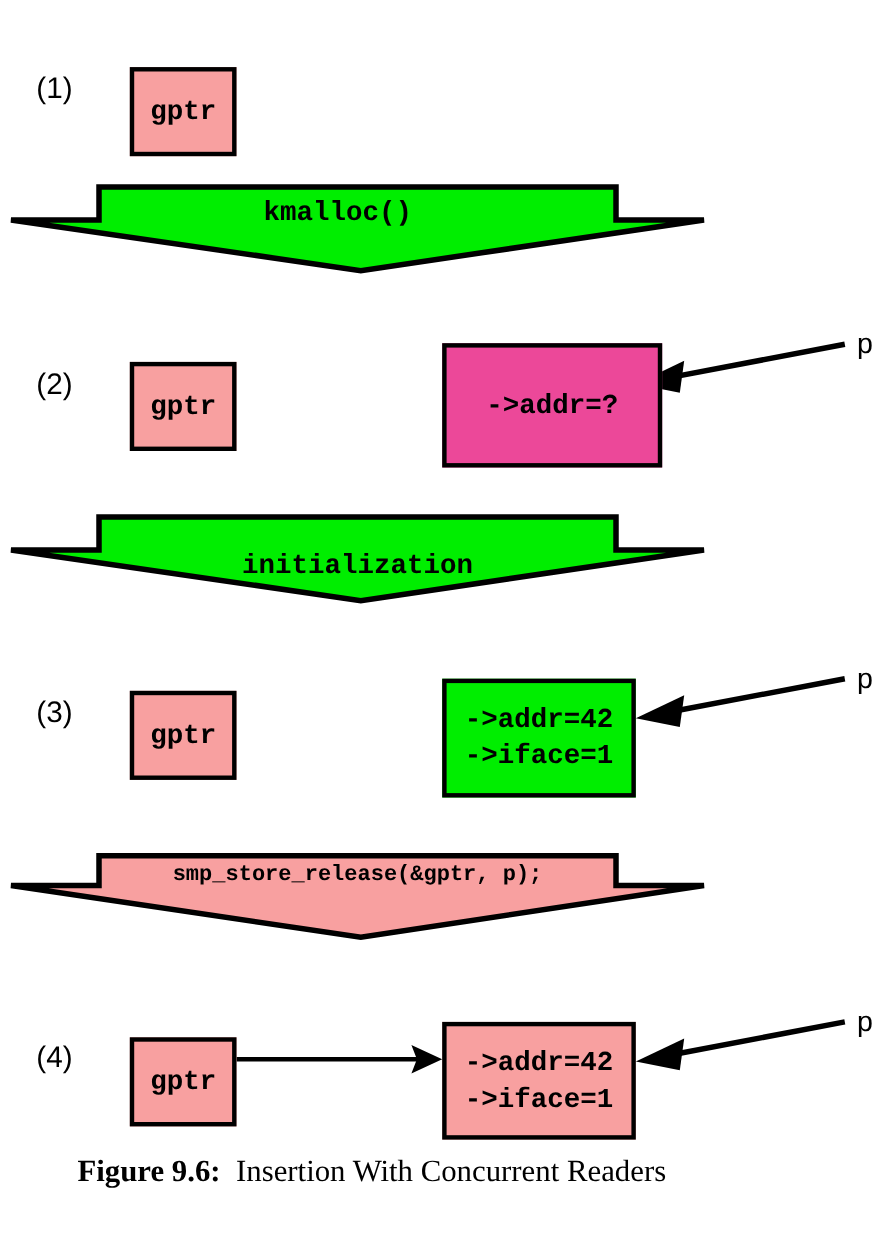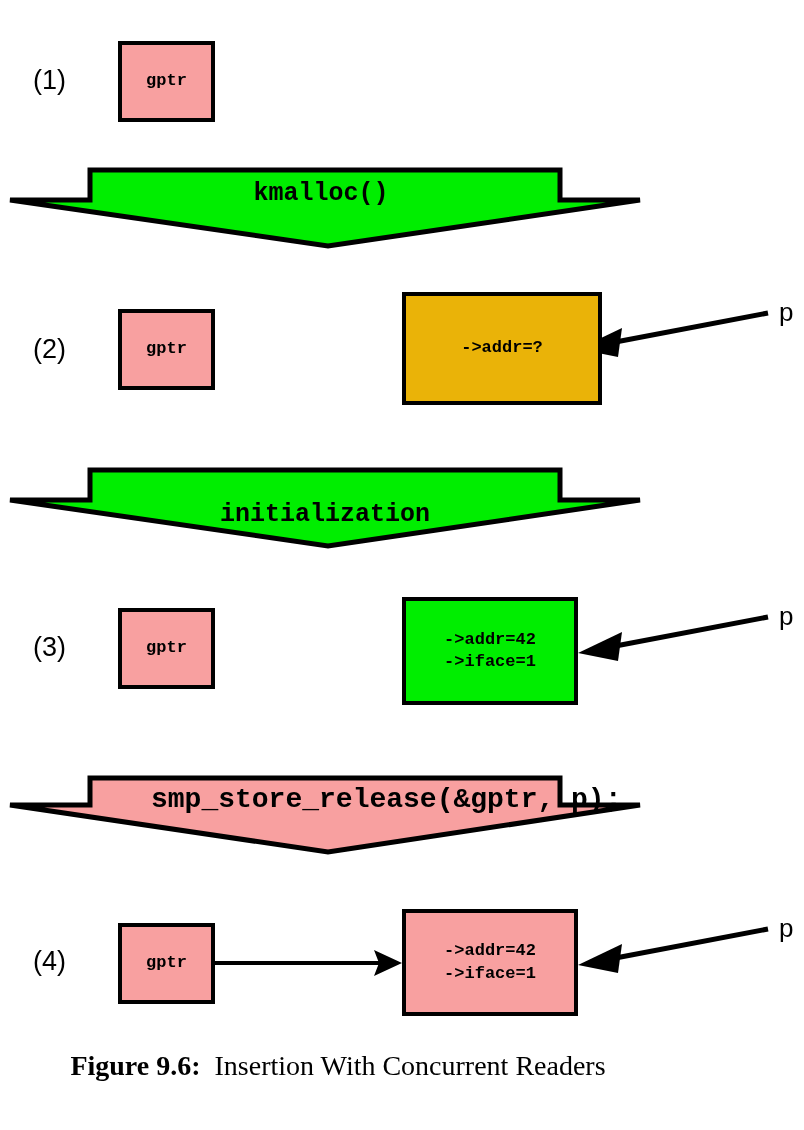--- a/index.html
+++ b/index.html
@@ -31,23 +31,24 @@
   .node-box {
     position: absolute;
     box-sizing: border-box;
     border: 4px solid #000000;
     display: flex;
     flex-direction: column;
     align-items: center;
     justify-content: center;
     font-family: "Liberation Mono", monospace;
     font-weight: bold;
-    font-size: 17px;
+    font-size: 25px;
     color: #000000;
     line-height: 1.32;
+    margin-top: 20px;
   }
   .node-box .line {
     white-space: pre;
   }
   .band-label {
     position: absolute;
     font-family: "Liberation Mono", monospace;
     font-weight: bold;
     font-size: 25px;
     color: #000000;
@@ -117,50 +118,50 @@
     </g>
 
   </svg>
 
   <div class="step-label" style="left:33px; top:67px;">(1)</div>
 
   <div class="node-box" style="left:118px; top:41px; width:97px; height:81px; background:#F8A0A0;">
     <div class="line">gptr</div>
   </div>
 
-  <div class="band-label" style="left:186px; top:181px; width:270px;">kmalloc()</div>
+  <div class="band-label" style="left:172px; top:181px; width:270px;">kmalloc()</div>
 
   <div class="step-label" style="left:33px; top:336px;">(2)</div>
 
   <div class="node-box" style="left:118px; top:309px; width:97px; height:81px; background:#F8A0A0;">
     <div class="line">gptr</div>
   </div>
 
-  <div class="node-box" style="left:402px; top:292px; width:200px; height:113px; background:#eab308;">
+  <div class="node-box" style="left:402px; top:292px; width:200px; height:113px; background:#ec4899;">
     <div class="line">-&gt;addr=?</div>
   </div>
 
   <div class="ptr-label" style="left:779px; top:299px;">p</div>
 
   <div class="band-label" style="left:190px; top:502px; width:270px;">initialization</div>
 
   <div class="step-label" style="left:33px; top:634px;">(3)</div>
 
   <div class="node-box" style="left:118px; top:608px; width:97px; height:81px; background:#F8A0A0;">
     <div class="line">gptr</div>
   </div>
 
   <div class="node-box" style="left:402px; top:597px; width:176px; height:108px; background:#00EE00;">
     <div class="line">-&gt;addr=42</div>
     <div class="line">-&gt;iface=1</div>
   </div>
 
   <div class="ptr-label" style="left:779px; top:603px;">p</div>
 
-  <div class="band-label" style="left:120px; top:786px; width:410px; font-size:28px;margin-left:31px;">smp_store_release(&amp;gptr, p);</div>
+  <div class="band-label" style="left:120px; top:786px; width:410px; font-size:20px;">smp_store_release(&amp;gptr, p);</div>
 
   <div class="step-label" style="left:33px; top:948px;">(4)</div>
 
   <div class="node-box" style="left:118px; top:923px; width:97px; height:81px; background:#F8A0A0;">
     <div class="line">gptr</div>
   </div>
 
   <div class="node-box" style="left:402px; top:909px; width:176px; height:107px; background:#F8A0A0;">
     <div class="line">-&gt;addr=42</div>
     <div class="line">-&gt;iface=1</div>

